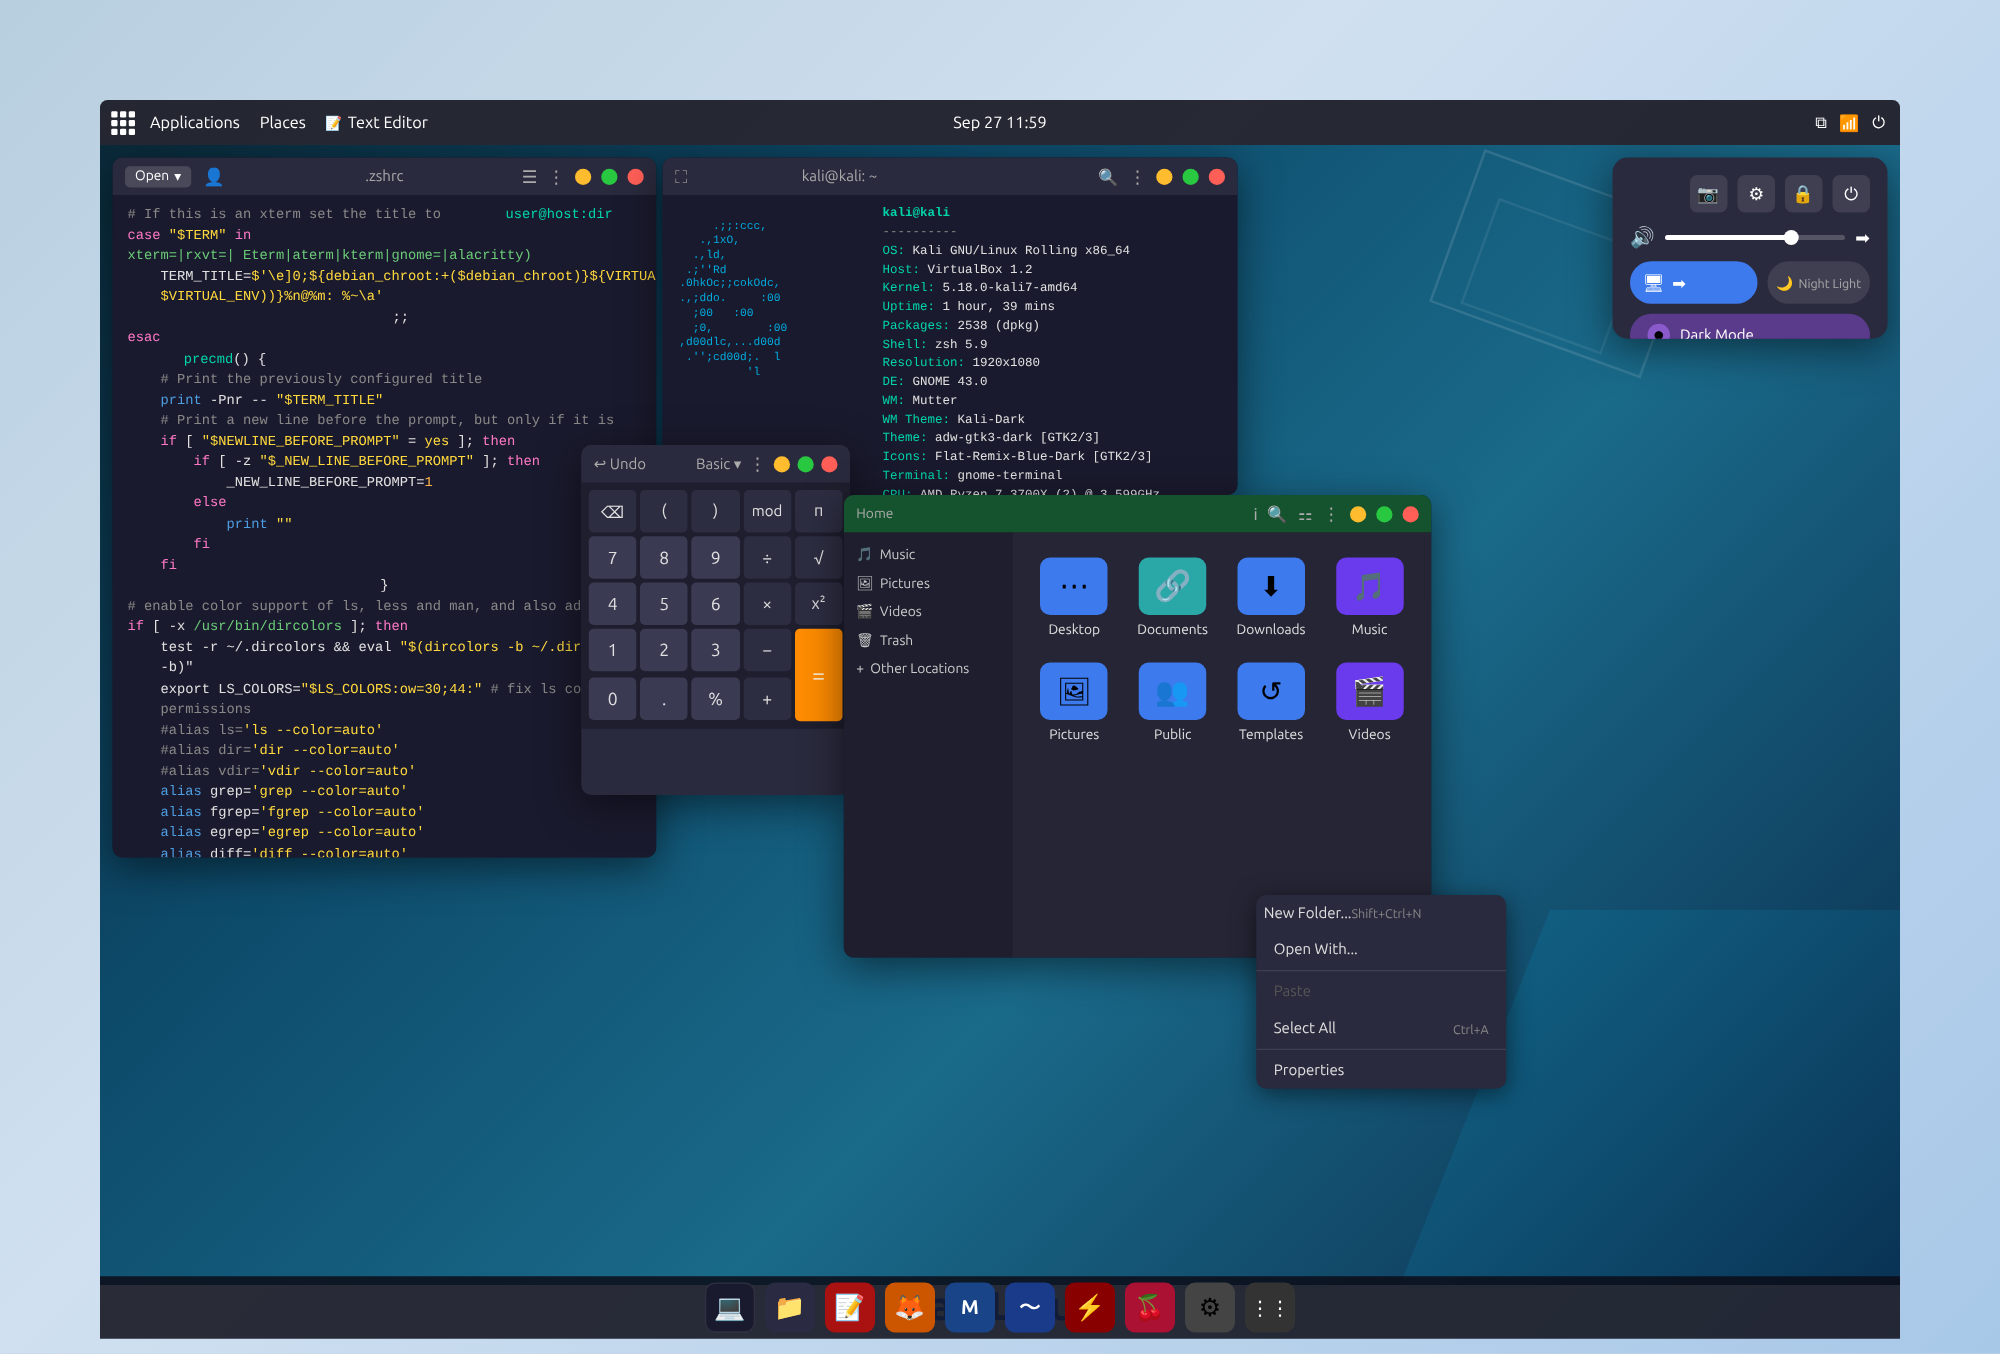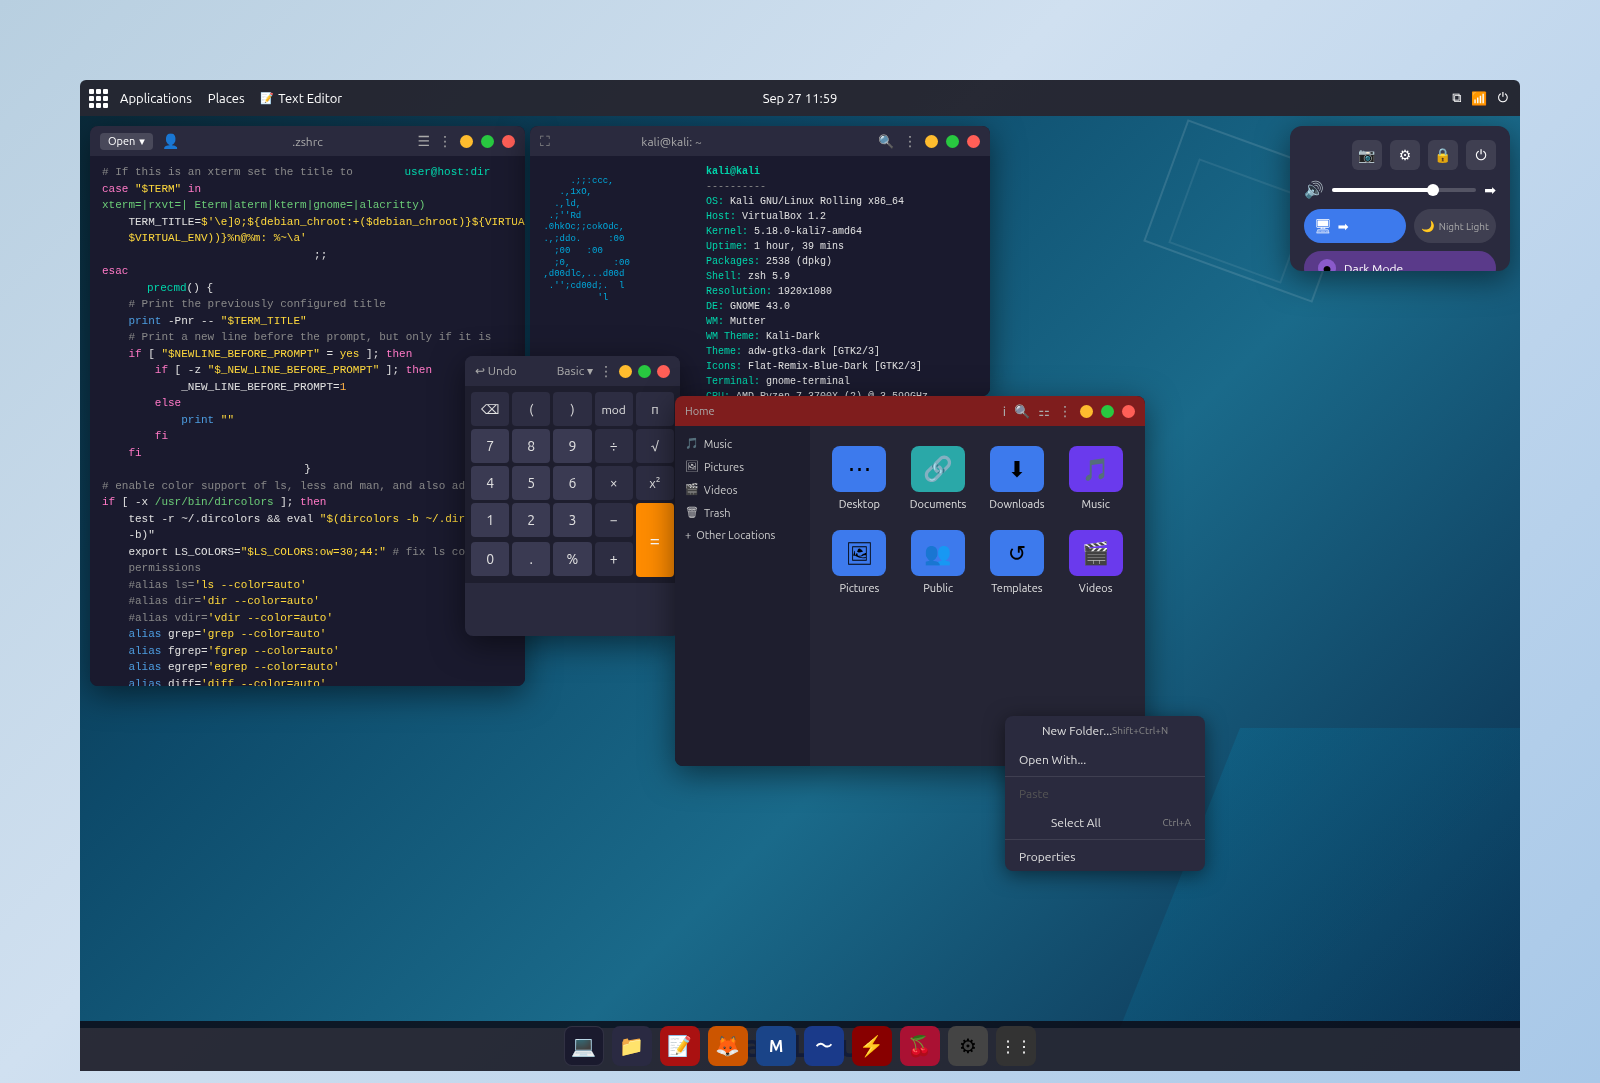--- a/index.html
+++ b/index.html
@@ -390,21 +390,21 @@
       <div style="height:74px;border-radius:4px;display:flex;align-items:center;justify-content:center;font-size:18px;cursor:pointer;color:white;background:#ff8c00;grid-row:span 2;">=</div>
 
       <div style="height:34px;border-radius:4px;display:flex;align-items:center;justify-content:center;font-size:14px;cursor:pointer;color:#e0e0e0;background:#3a3a52;">0</div>
       <div style="height:34px;border-radius:4px;display:flex;align-items:center;justify-content:center;font-size:14px;cursor:pointer;color:#e0e0e0;background:#3a3a52;">.</div>
       <div style="height:34px;border-radius:4px;display:flex;align-items:center;justify-content:center;font-size:14px;cursor:pointer;color:#e0e0e0;background:#3a3a52;">%</div>
       <div style="height:34px;border-radius:4px;display:flex;align-items:center;justify-content:center;font-size:14px;cursor:pointer;color:#e0e0e0;background:#2d2d42;">+</div>
     </div>
   </div>
 
   <div class="window" style="top:280px;left:595px;width:470px;height:370px;background:#1a1a2e;">
-    <div style="height:30px;background:#7f1d1d;display:flex;align-items:center;padding:0 10px;gap:6px;">
+    <div style="height:30px;background:#14532d;display:flex;align-items:center;padding:0 10px;gap:6px;">
       <span style="color:#aaa;font-size:11px;">Home</span>
       <div style="margin-left:auto;display:flex;align-items:center;gap:8px;">
         <span style="color:#aaa;font-size:13px;cursor:pointer;">ℹ</span>
         <span style="color:#aaa;font-size:13px;cursor:pointer;">🔍</span>
         <span style="color:#aaa;font-size:13px;cursor:pointer;">⚏</span>
         <span style="color:#aaa;font-size:14px;cursor:pointer;">⋮</span>
         <div class="win-btn win-btn-min"></div>
         <div class="win-btn win-btn-max"></div>
         <div class="win-btn win-btn-close"></div>
       </div>
@@ -468,32 +468,32 @@
 
         <div style="display:flex;flex-direction:column;align-items:center;padding:10px 4px;cursor:pointer;border-radius:6px;">
           <div style="width:54px;height:46px;border-radius:8px;background:#6a3aed;display:flex;align-items:center;justify-content:center;font-size:22px;margin-bottom:6px;">🎬</div>
           <span style="color:#e0e0e0;font-size:11px;text-align:center;">Videos</span>
         </div>
       </div>
     </div>
   </div>
 
   <div class="window context-menu" style="position:absolute;top:600px;left:925px;width:200px;background:#2a2a3e;border-radius:8px;box-shadow:0 4px 20px rgba(0,0,0,0.5);z-index:500;">
-    <div style="padding:8px 30px;color:#e0e0e0;font-size:12px;cursor:pointer;display:flex;align-items:center;justify-content:center;">
+    <div style="padding:8px 6px;color:#e0e0e0;font-size:12px;cursor:pointer;display:flex;align-items:center;justify-content:flex-start;">
       <span>New Folder...</span>
       <span style="color:#888;font-size:10px;">Shift+Ctrl+N</span>
     </div>
     <div style="padding:8px 14px;color:#e0e0e0;font-size:12px;cursor:pointer;">
       <span>Open With...</span>
     </div>
     <div style="height:1px;background:rgba(255,255,255,0.1);margin:2px 0;"></div>
     <div style="padding:8px 14px;color:#555;font-size:12px;cursor:default;">
       <span>Paste</span>
     </div>
-    <div style="padding:8px 14px;color:#e0e0e0;font-size:12px;cursor:pointer;display:flex;align-items:center;justify-content:space-between;margin-left:32px;">
+    <div style="padding:8px 14px;color:#e0e0e0;font-size:12px;cursor:pointer;display:flex;align-items:flex-end;justify-content:space-between;">
       <span>Select All</span>
       <span style="color:#888;font-size:10px;">Ctrl+A</span>
     </div>
     <div style="height:1px;background:rgba(255,255,255,0.1);margin:2px 0;"></div>
     <div style="padding:8px 14px;color:#e0e0e0;font-size:12px;cursor:pointer;">
       <span>Properties</span>
     </div>
   </div>
 
 </div>

